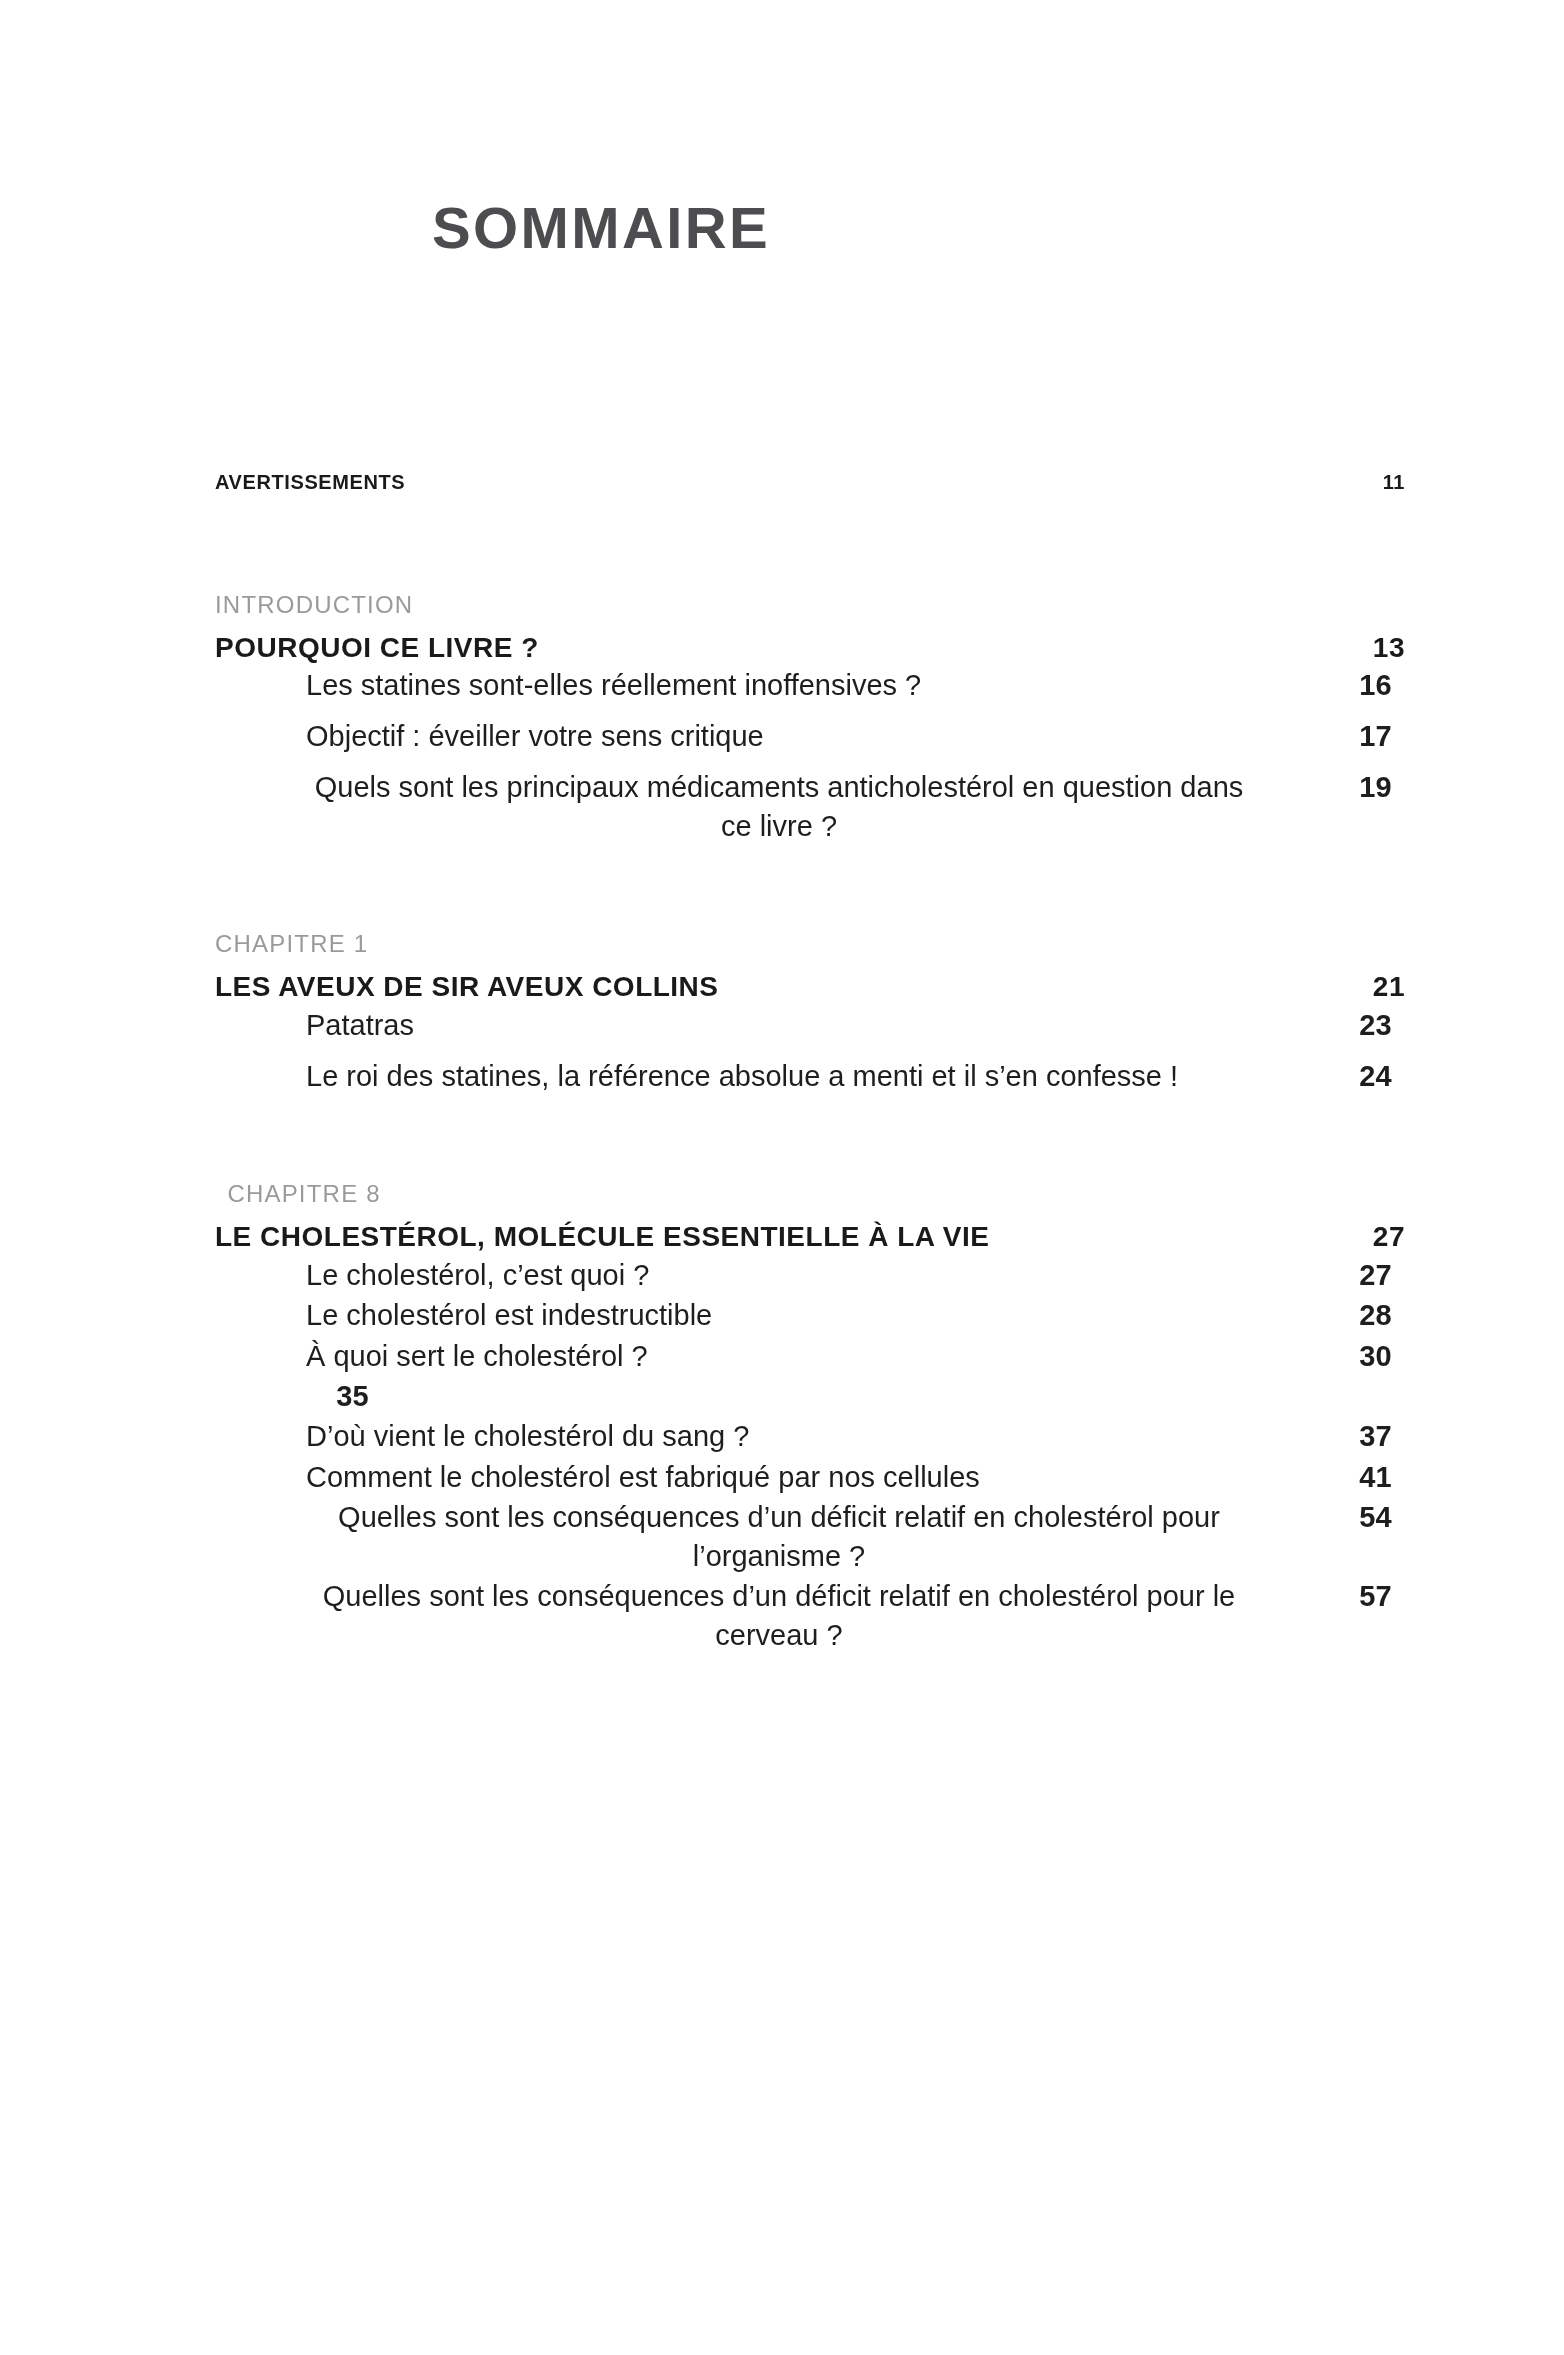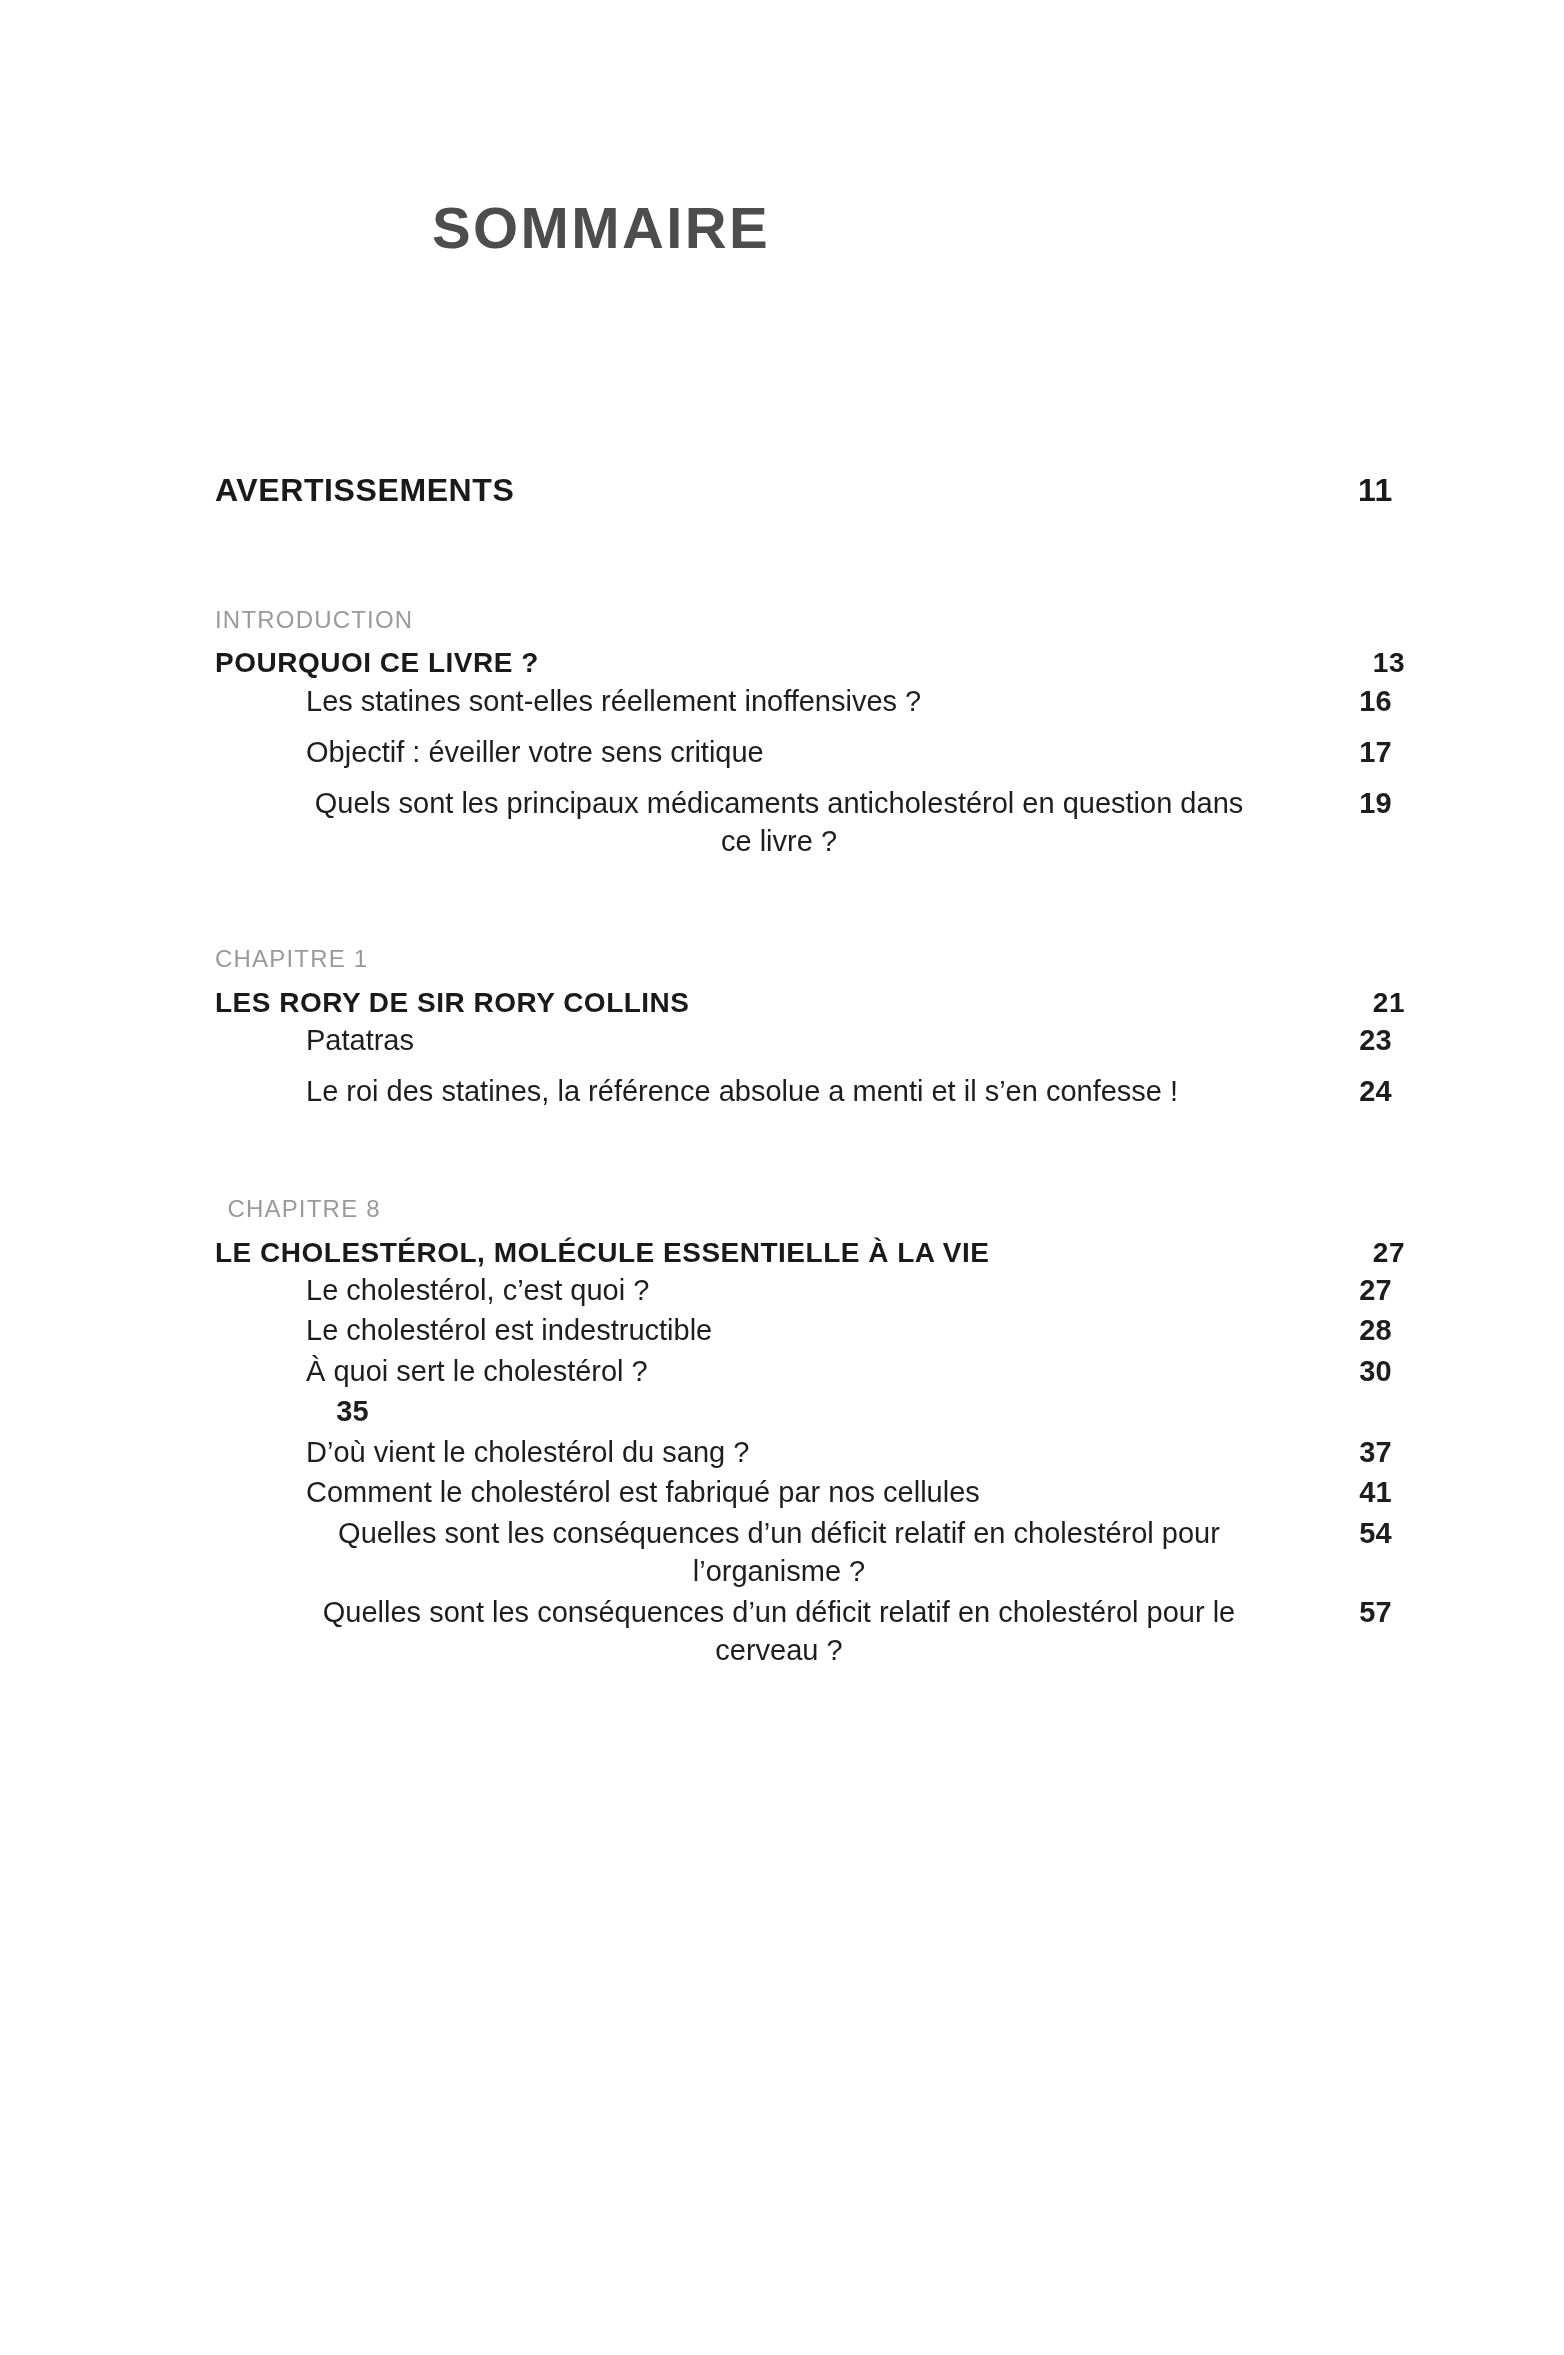--- a/index.html
+++ b/index.html
@@ -63,27 +63,26 @@
     min-width: 59px;
     margin-left: 17px;
   }
 
   
   .block { width: 100%; }
 
   
   .entry-main .txt,
   .entry-main .pg {
-    font-size: 32px;
+    font-size: 20px;
     font-weight: 700;
     letter-spacing: 0.6px;
     color: #1a1a1a;
     line-height: 1.28;
     text-transform: none;
-    text-align: center;
   }
 
   
   .eyebrow {
     font-size: 24px;
     font-weight: 400;
     letter-spacing: 1.2px;
     color: #9a9a9a;
     line-height: 1.25;
     margin-bottom: 10.5px;
@@ -158,21 +157,21 @@
           <span class="pg">19</span>
         </div>
       </div>
     </div>
 
     <div class="gap-lg"></div>
 
     <div class="block">
       <div class="eyebrow">CHAPITRE 1</div>
       <div class="row entry-chapter">
-        <span class="txt">LES RORY DE SIR RORY COLLINS</span>
+        <span class="txt">LES AVEUX DE SIR AVEUX COLLINS</span>
         <span class="pg">21</span>
       </div>
       <div class="subs">
         <div class="row sub loose">
           <span class="txt">Patatras</span>
           <span class="pg">23</span>
         </div>
         <div class="row sub loose">
           <span class="txt">Le roi des statines, la référence absolue a menti et il s’en confesse !</span>
           <span class="pg">24</span>

